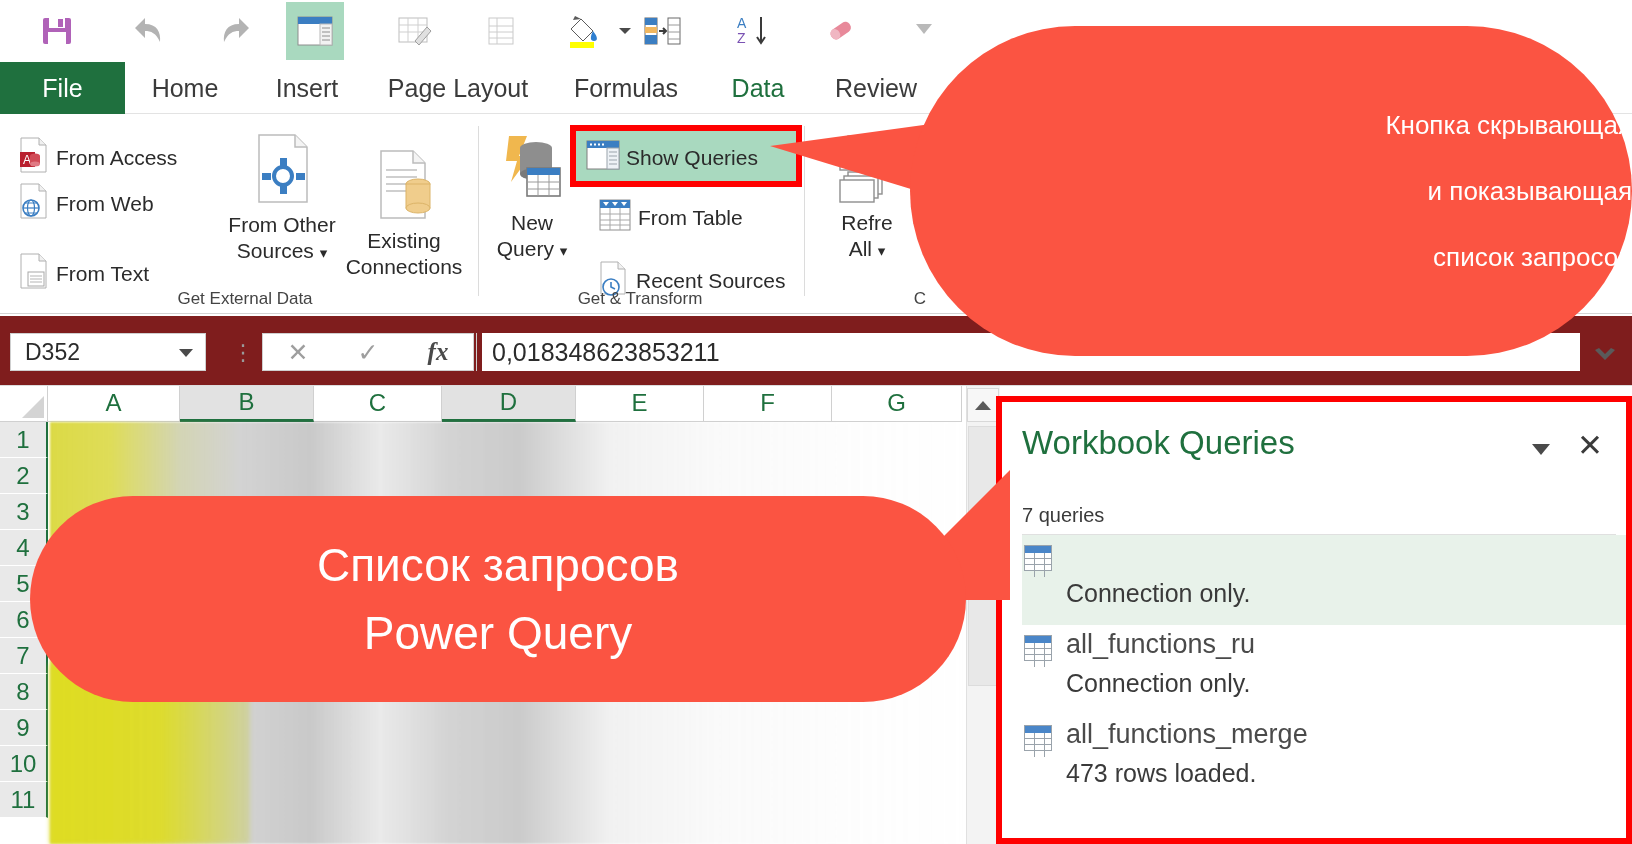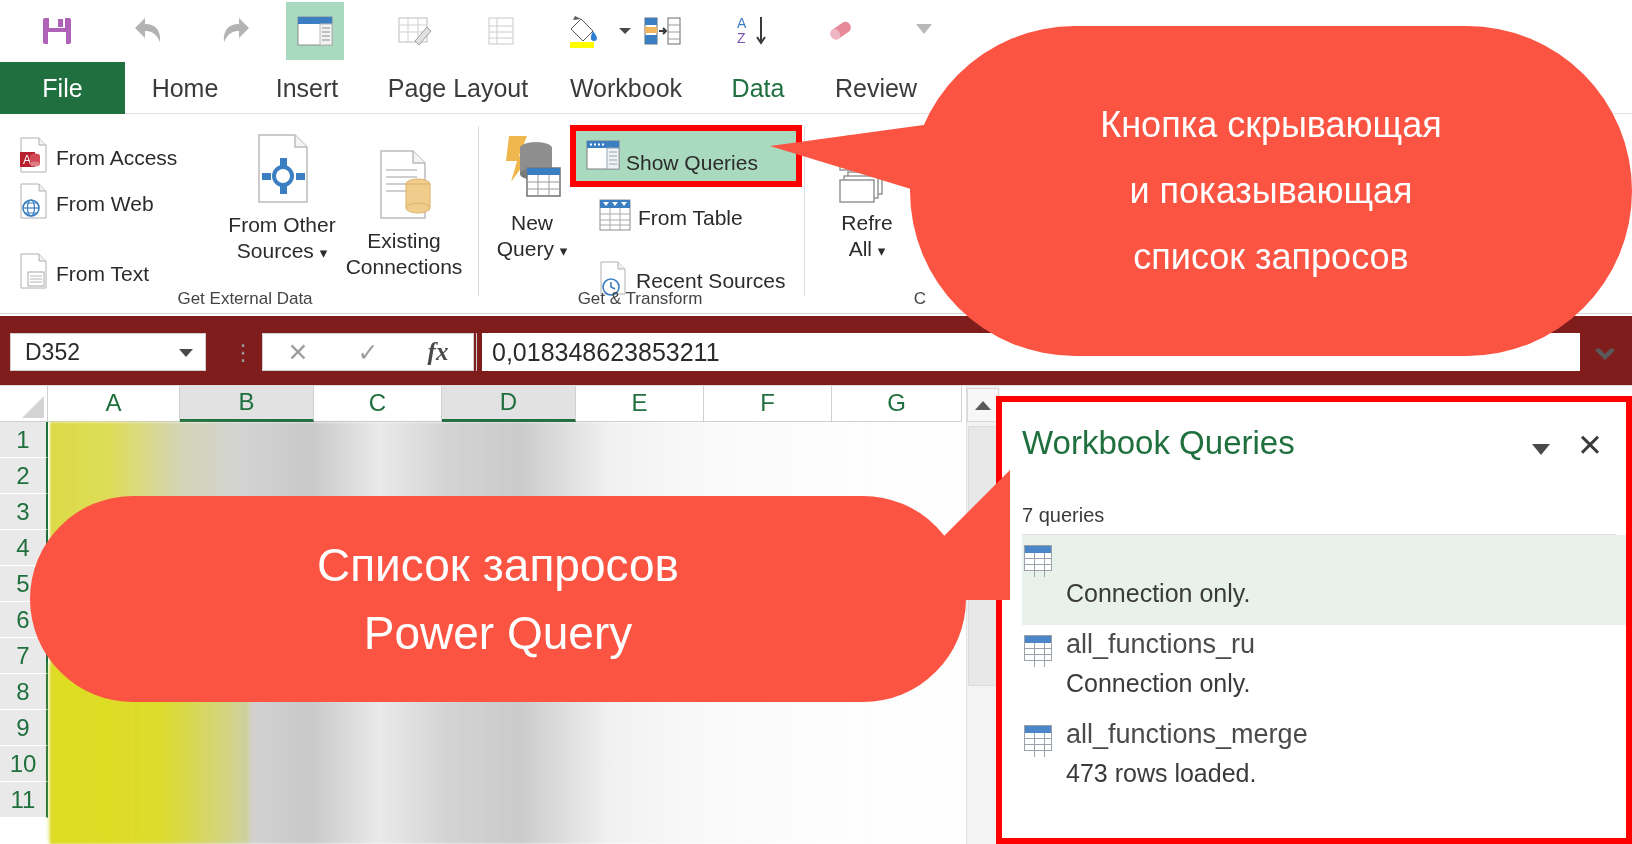--- a/index.html
+++ b/index.html
@@ -193,22 +193,22 @@
     position:absolute; left:44px; top:4px; font-size:27px; color:#4a4a4a; white-space:nowrap;
   }
   .qstat {
     position:absolute; left:44px; top:44px; font-size:25px; color:#3a3a3a; white-space:nowrap;
   }
 
   
   .callout1 {
     position:absolute; left:910px; top:26px; width:722px; height:330px;
     background:#fb5442; border-radius:180px;
-    display:flex; flex-direction:column; align-items:center; justify-content:center;
-    color:#fff; font-size:36px; line-height:66px; text-align:center;
+    display:flex; flex-direction:column; align-items:flex-end; justify-content:center;
+    color:#fff; font-size:26px; line-height:66px; text-align:center;
   }
   .callout1-tail {
     position:absolute; left:770px; top:120px; width:0; height:0;
     border-top:26px solid transparent; border-bottom:58px solid transparent;
     border-right:190px solid #fb5442;
   }
   .callout2 {
     position:absolute; left:30px; top:496px; width:936px; height:206px;
     background:#fb5442; border-radius:110px;
     display:flex; flex-direction:column; align-items:center; justify-content:center;
@@ -328,21 +328,21 @@
           <path d="M2 2 L18 2 L10 12 Z" fill="#b9b9b9"></path>
         </svg>
     </div>
   </div>
 
   <div class="tabbar">
     <div class="tab file">File</div>
     <div class="tab" style="left:125px;width:120px;">Home</div>
     <div class="tab" style="left:248px;width:118px;">Insert</div>
     <div class="tab" style="left:370px;width:176px;">Page Layout</div>
-    <div class="tab" style="left:550px;width:152px;">Workbook</div>
+    <div class="tab" style="left:550px;width:152px;">Formulas</div>
     <div class="tab data-tab" style="left:706px;width:104px;">Data</div>
     <div class="tab" style="left:816px;width:120px;">Review</div>
     <div class="tab-hl" style="left:699px;top:60px;width:115px;height:53px;"></div>
   </div>
 
   <div class="ribbon">
 
     <div class="small-btn" style="left:18px;top:22px;">
       <span>
         <svg width="32" height="38" viewBox="0 0 32 38">
@@ -441,21 +441,21 @@
               <line x1="41" y1="43" x2="41" y2="64"></line>
               <line x1="52" y1="43" x2="52" y2="64"></line>
             </g>
           </svg>
       </span>
       <span class="lbl">New</span>
       <span class="lbl"><span>Query</span> <span style="font-size:15px;">▾</span></span>
     </div>
 
     <div class="showq-bg" style="left:576px;top:17px;width:220px;height:50px;"></div>
-    <div class="small-btn" style="left:586px;top:26px;align-items:flex-end;">
+    <div class="small-btn" style="left:586px;top:26px;">
       <span>
         <svg width="34" height="30" viewBox="0 0 34 30">
             <rect x="1" y="1" width="32" height="28" fill="#fff" stroke="#7f7f7f"></rect>
             <rect x="1" y="1" width="32" height="7" fill="#3b7ec2"></rect>
             <g fill="#fff">
               <rect x="4" y="3.5" width="2" height="2"></rect>
               <rect x="8" y="3.5" width="2" height="2"></rect>
               <rect x="12" y="3.5" width="2" height="2"></rect>
               <rect x="16" y="3.5" width="2" height="2"></rect>
             </g>

